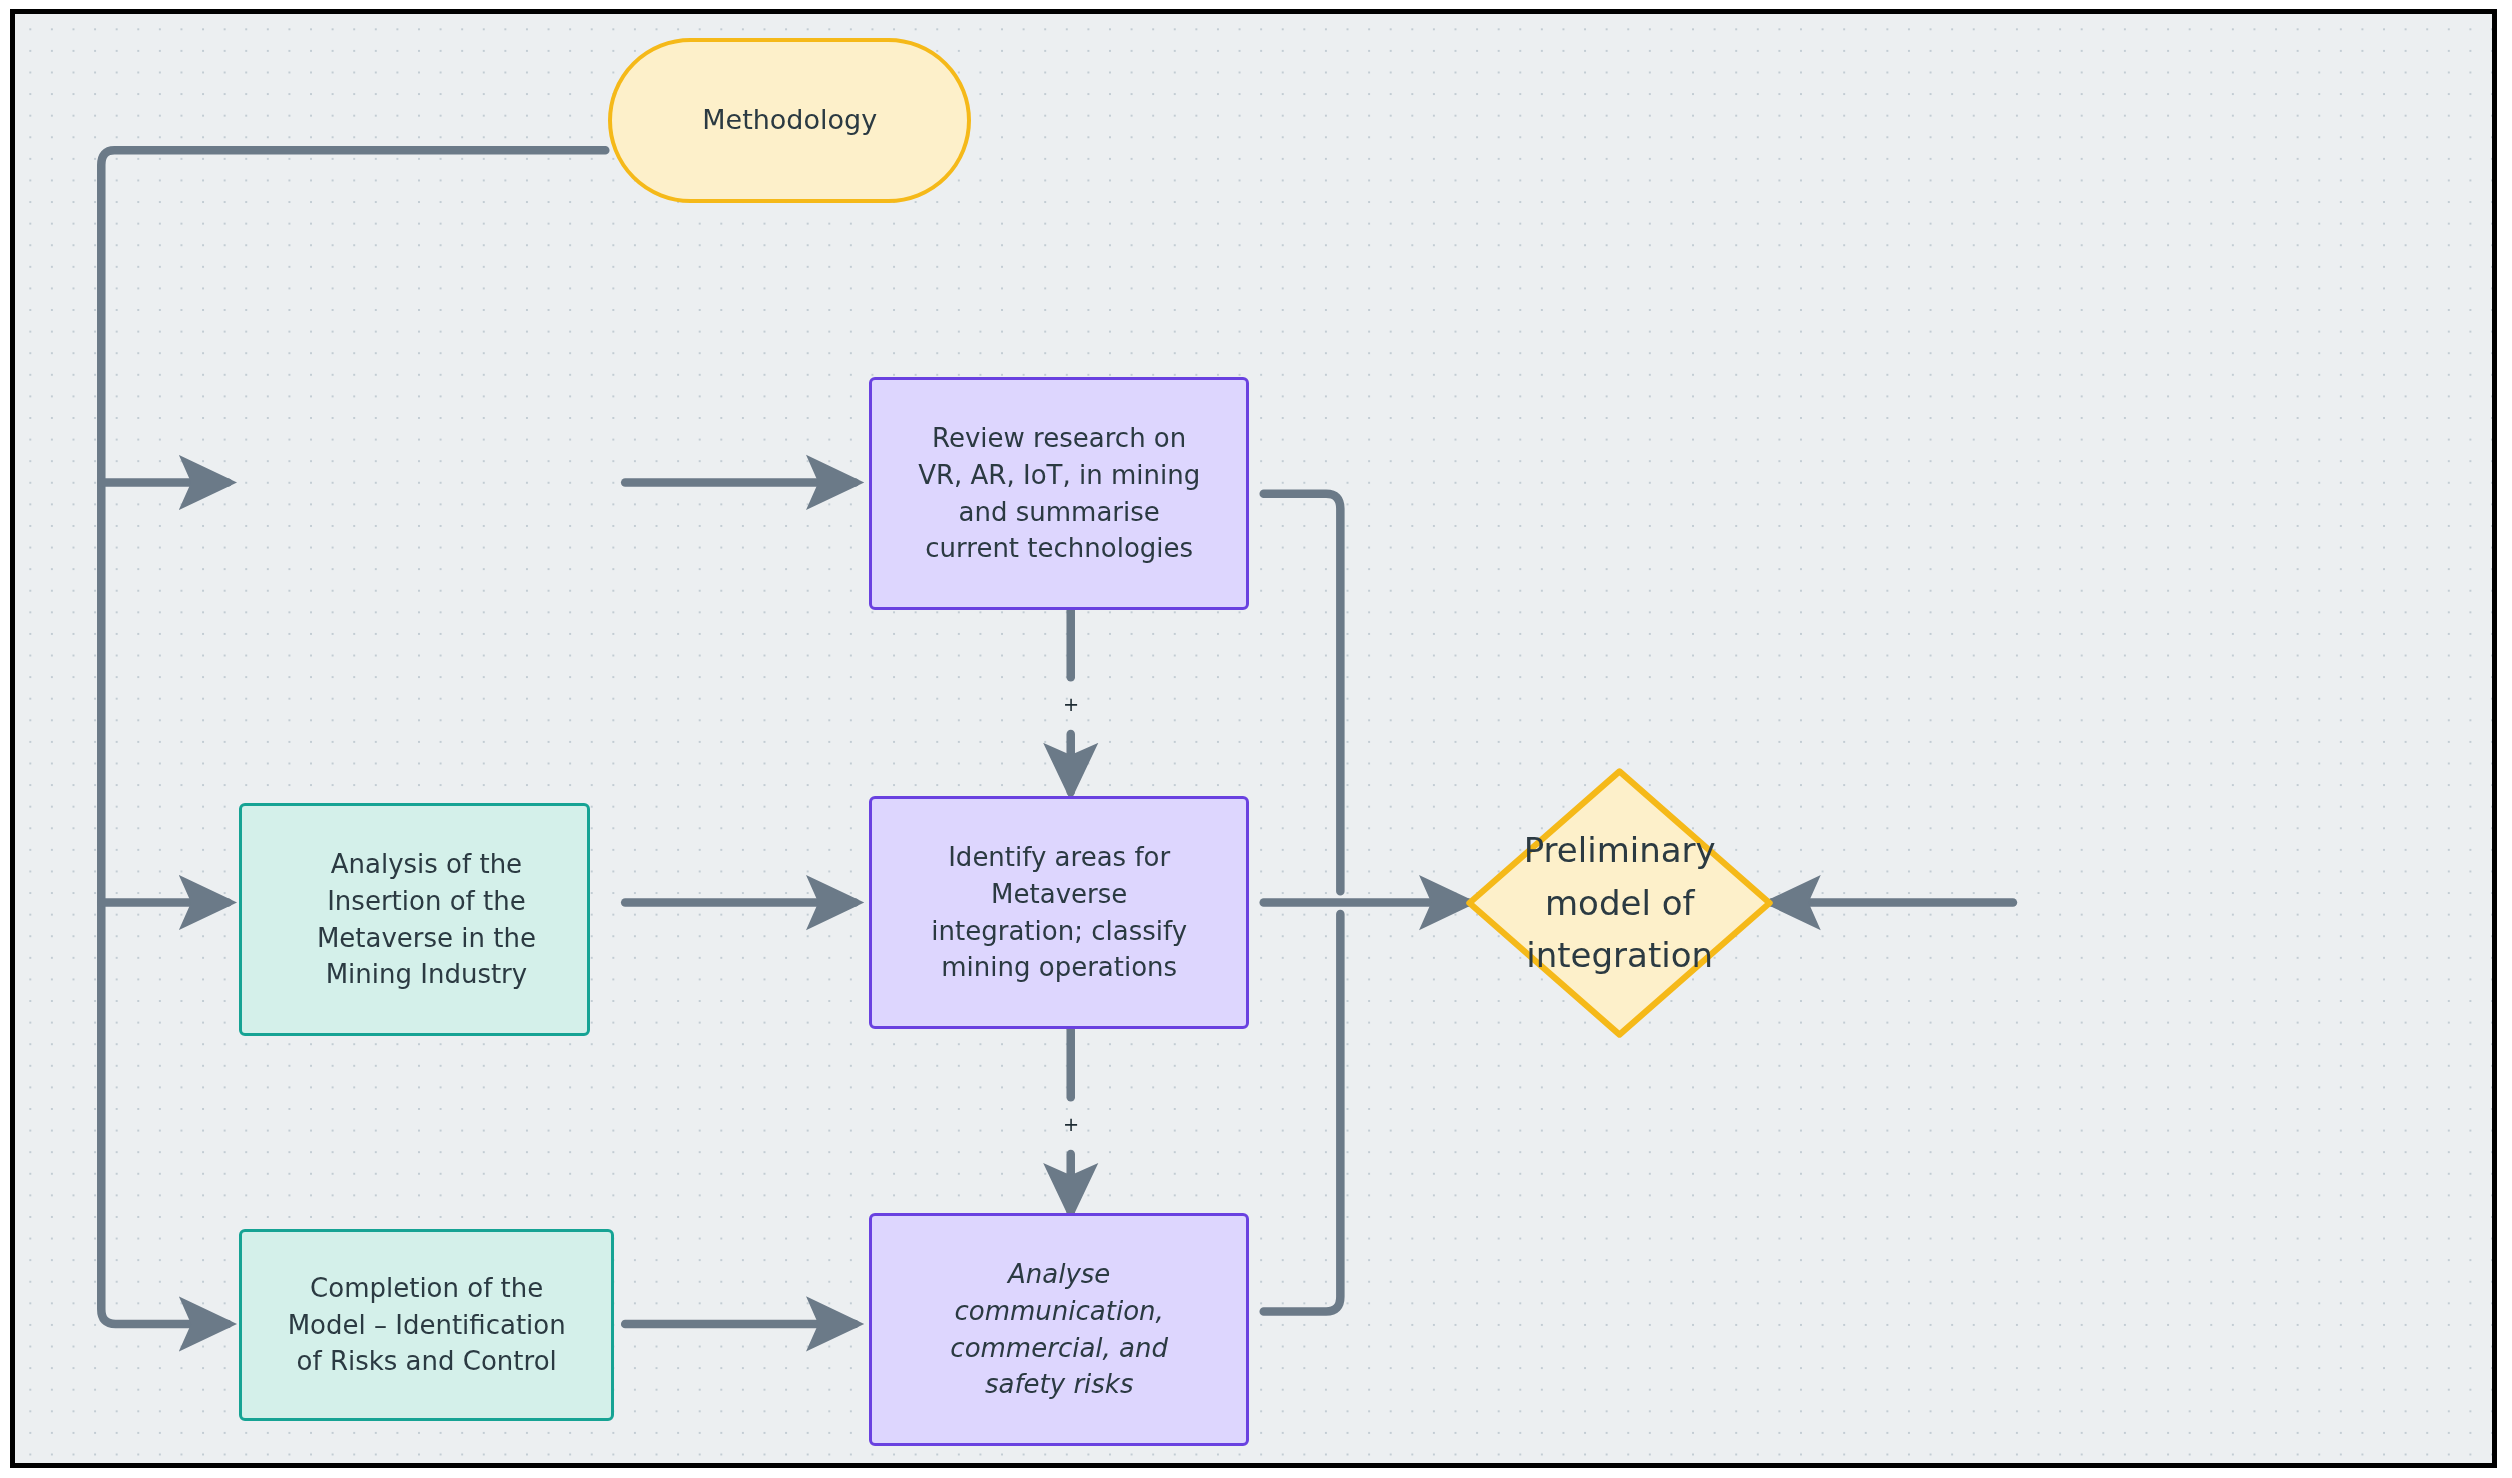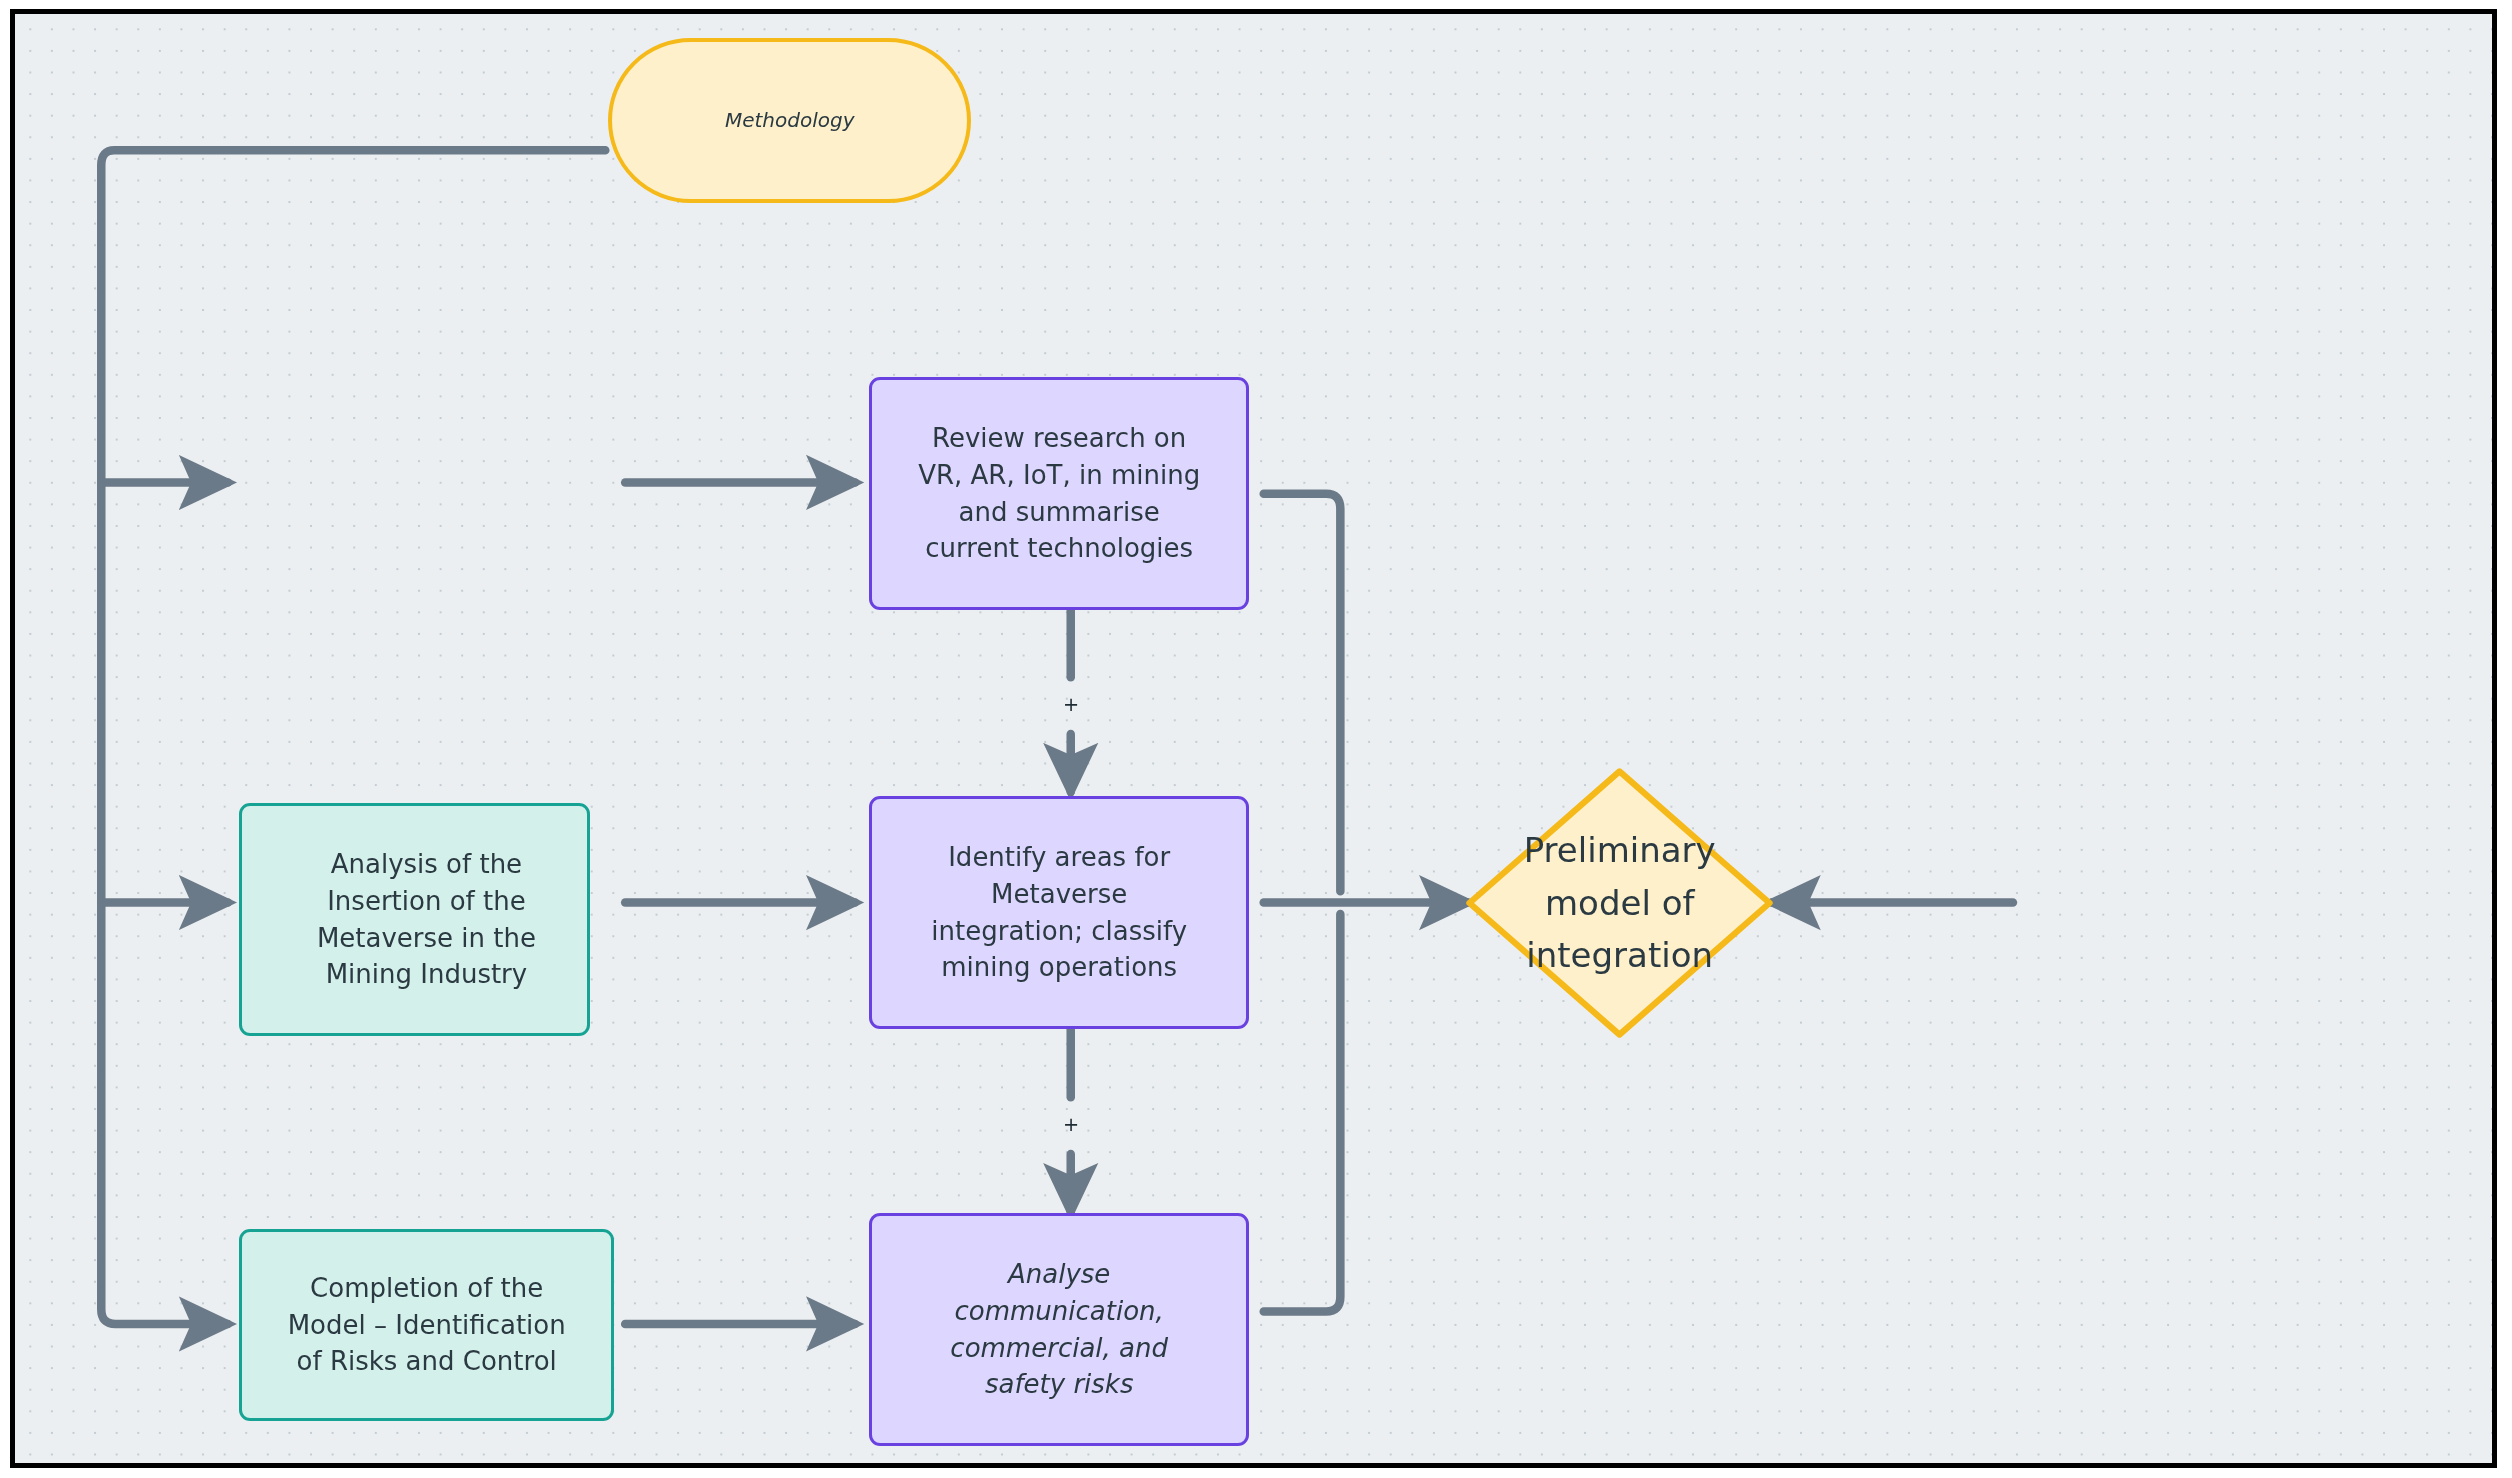--- a/index.html
+++ b/index.html
@@ -51,21 +51,21 @@
     display: flex;
     align-items: center;
     justify-content: center;
     text-align: center;
     color: #2b3a42;
     line-height: 1.42;
     white-space: pre-line;
   }
 
   .node-rect {
-    border-radius: 11px;
+    border-radius: 6px;
     border-width: 3.4px;
     border-style: solid;
     padding: 5.7px 12.5px;
   }
   .teal {
     background: #d4f0ea;
     border-color: #16a394;
   }
   .purple {
     background: #ddd6fe;
@@ -128,21 +128,21 @@
     position: absolute;
     color: #1d2b33;
     font-size: 19.3px;
     line-height: 1;
     transform: translate(-50%, -50%);
     font-family: "DejaVu Sans", "Liberation Sans", sans-serif;
   }
 
   .fs-44 { font-size: 34px; }
   .fs-46 { font-size: 26px; }
-  .fs-48 { font-size: 20px; font-style: italic; }
+  .fs-48 { font-size: 27px; }
 </style>
 </head>
 <body>
 
 <div id="stage">
   <div id="frame">
     <div id="canvas">
 
       <svg id="edges" viewBox="0 0 4364 2552" preserveAspectRatio="none">
         <defs>

